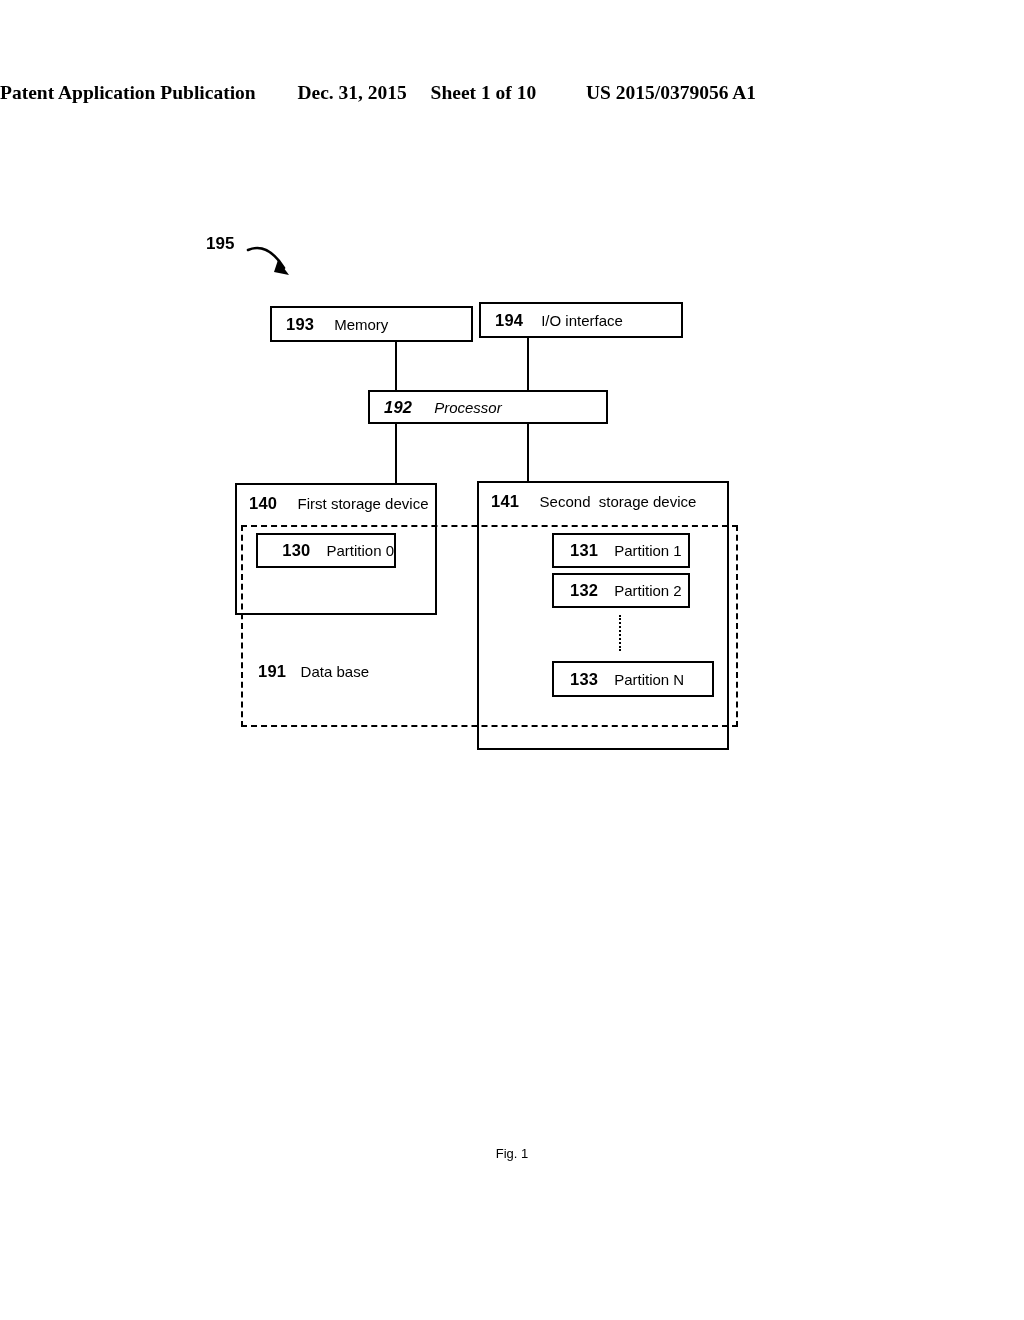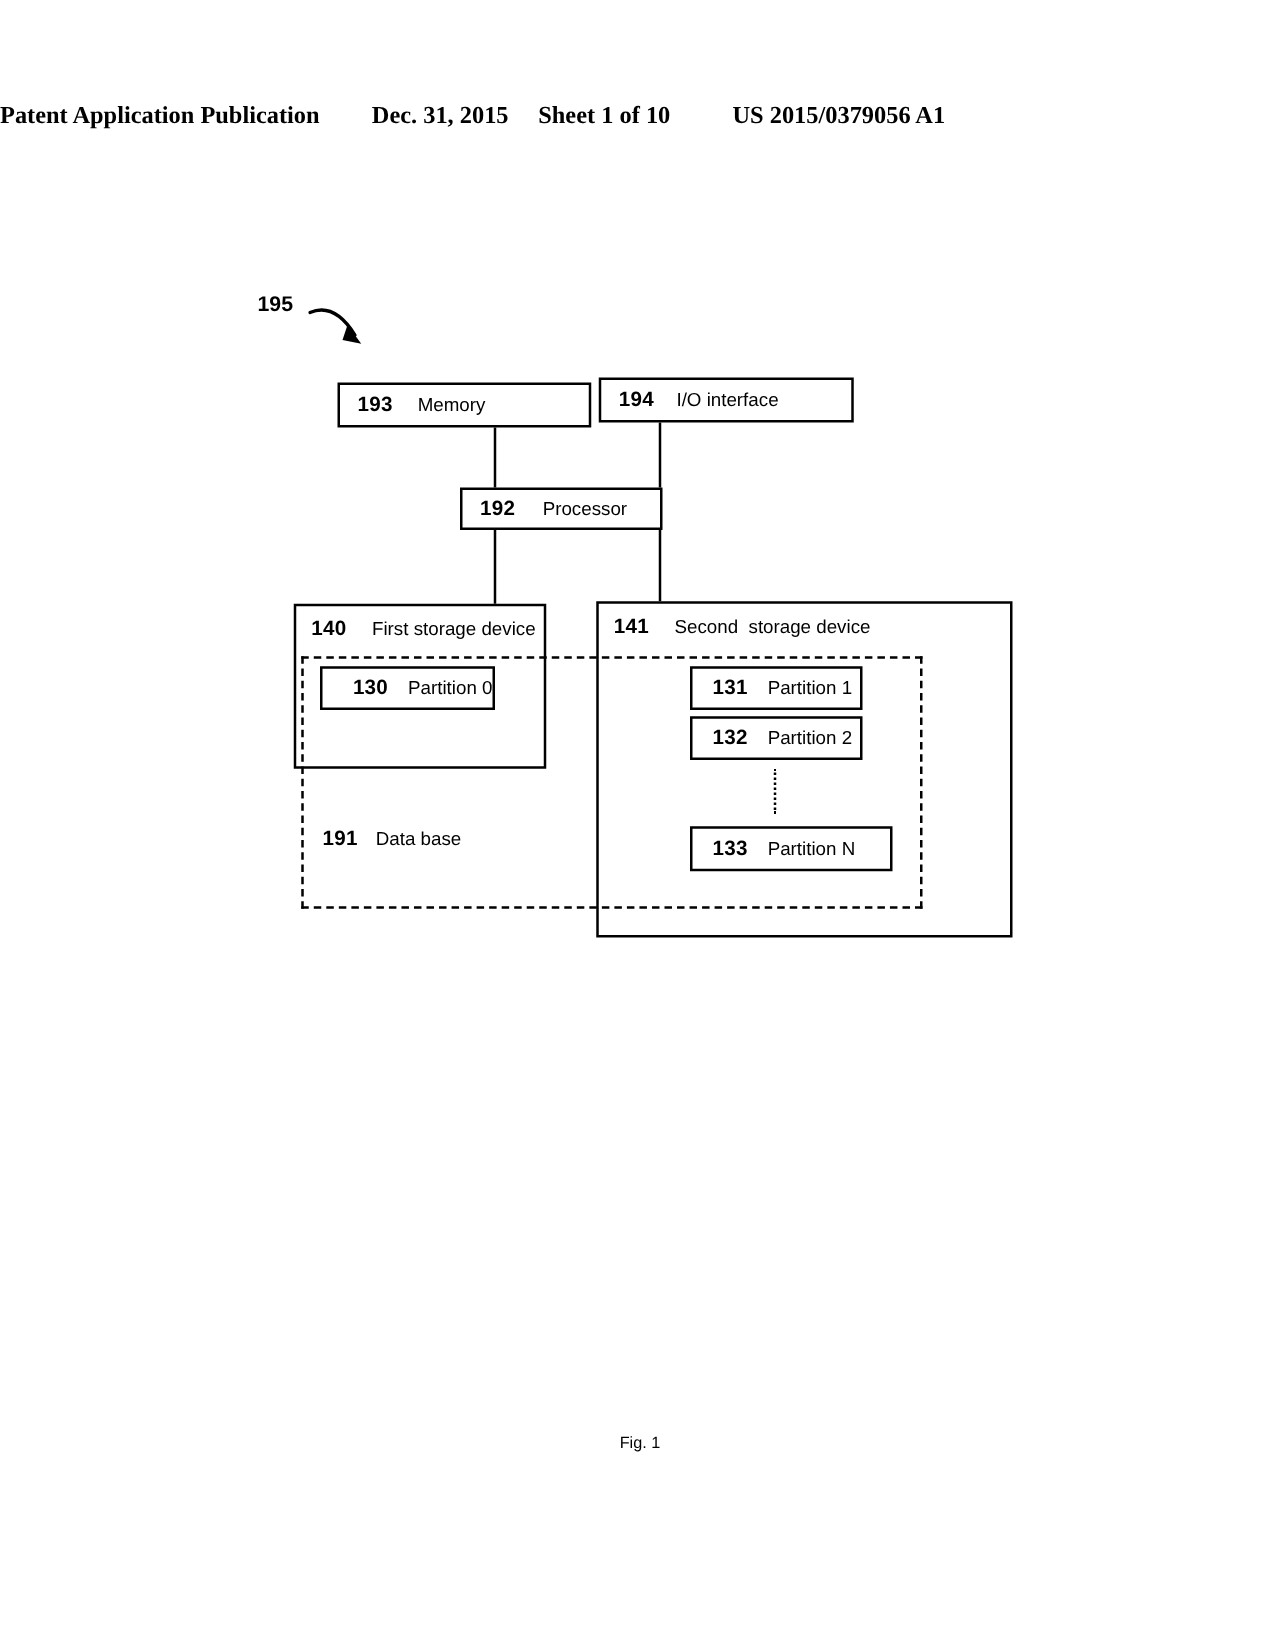--- a/index.html
+++ b/index.html
@@ -76,23 +76,24 @@
   }
   #box-memory .ref { margin-right: 20px; }
 
   #box-io {
     left: 479px; top: 302px; width: 204px; height: 36px;
     padding-left: 14px;
   }
   #box-io .ref { margin-right: 18px; }
 
   #box-processor {
-    left: 368px; top: 390px; width: 162px; height: 34px;
+    left: 368px; top: 390px; width: 240px; height: 34px;
     padding-left: 14px;
     z-index: 5;
+    font-style: italic;
   }
   #box-processor .ref { margin-right: 22px; }
 
   
   .vline {
     position: absolute;
     width: 2px;
     background: #000;
   }
   #line-mem-proc  { left: 395px; top: 337px; height: 54px; }
@@ -100,21 +101,21 @@
   #line-proc-fsd  { left: 395px; top: 422px; height: 62px; }
   #line-proc-ssd  { left: 527px; top: 422px; height: 60px; }
 
   
   #box-fsd {
     left: 235px; top: 483px; width: 202px; height: 132px;
     z-index: 3;
     background: #fff;
   }
   #box-ssd {
-    left: 477px; top: 481px; width: 333px; height: 269px;
+    left: 477px; top: 481px; width: 252px; height: 269px;
     z-index: 2;
     background: #fff;
   }
   .dev-title {
     position: absolute;
     top: 9px;
     left: 12px;
     white-space: nowrap;
   }
   .dev-title .ref { margin-right: 16px; }

